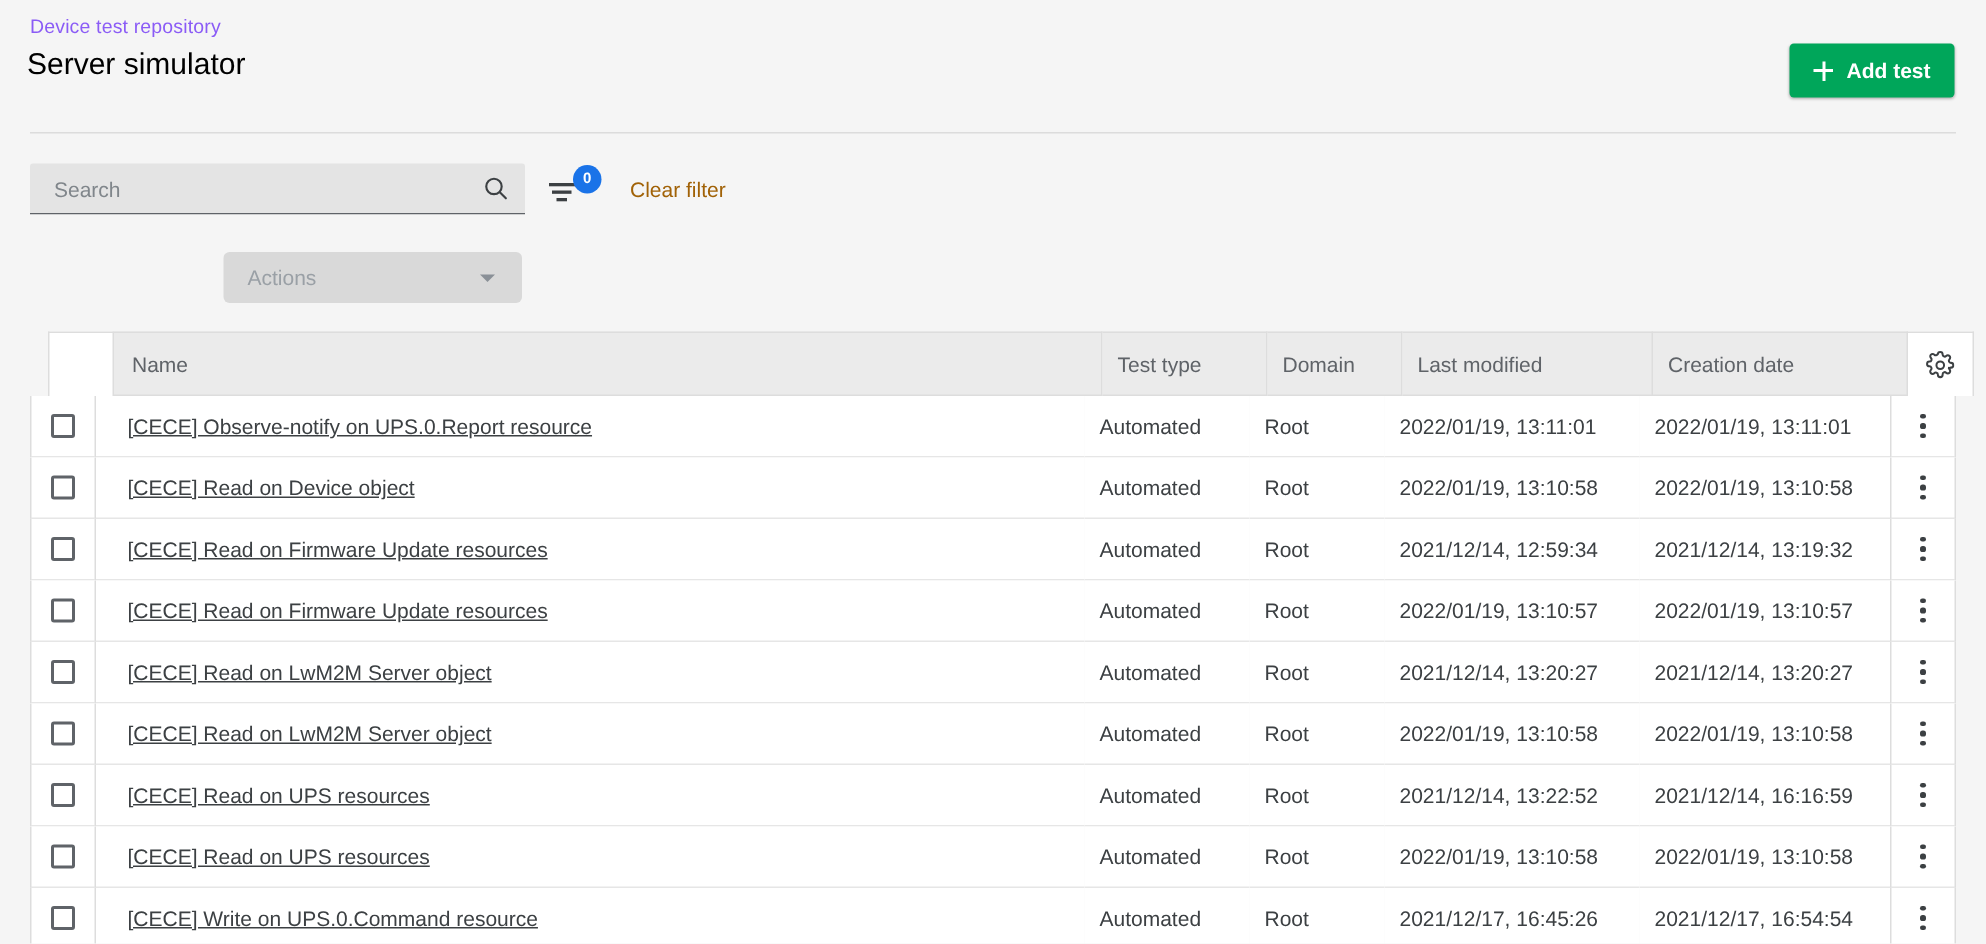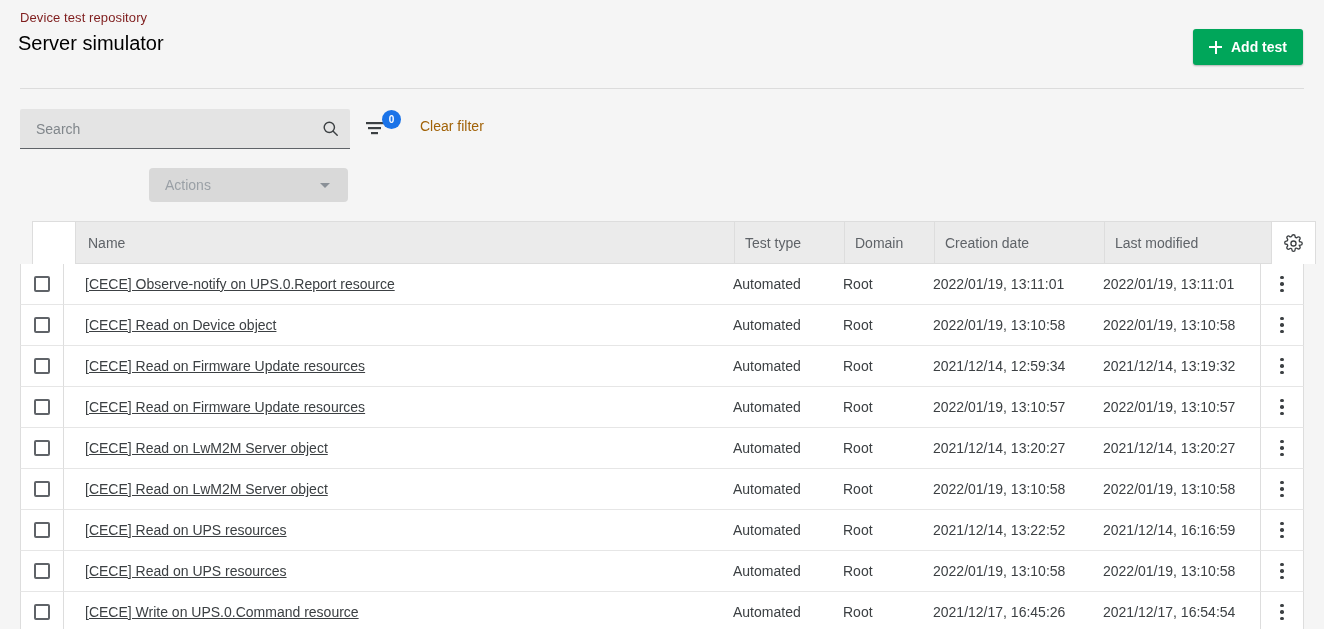--- a/index.html
+++ b/index.html
@@ -9,21 +9,21 @@
     background: #f5f5f5;
     font-family: "Liberation Sans", sans-serif;
     overflow: hidden;
   }
   .page { position: relative; width: 1324px; height: 629px; background: #f5f5f5; }
 
   
   .header { position: absolute; left: 0; top: 0; width: 1324px; height: 88px; }
   .breadcrumb {
     position: absolute; left: 20px; top: 10px;
-    font-size: 13px; color: #7f1d1d; letter-spacing: .1px;
+    font-size: 13px; color: #8b5cf6; letter-spacing: .1px;
   }
   .page-title {
     position: absolute; left: 18px; top: 32px;
     font-size: 20px; color: #000000; font-weight: 400;
   }
   .add-btn {
     position: absolute; left: 1193px; top: 29px;
     width: 110px; height: 36px;
     background: #00a65a; color: #ffffff;
     border: none; border-radius: 3px;
@@ -44,21 +44,21 @@
   .add-btn .plus::before { left: 0; top: 5.5px; width: 13px; height: 2px; }
   .add-btn .plus::after { top: 0; left: 5.5px; height: 13px; width: 2px; }
   .header-divider {
     position: absolute; left: 20px; top: 88px;
     width: 1284px; height: 1px; background: #dcdcdc;
   }
 
   
   .search-wrap {
     position: absolute; left: 20px; top: 109px;
-    width: 330px; height: 40px;
+    width: 330px; height: 34px;
     background: #e4e4e4;
     border-bottom: 1px solid #5f6368;
     border-radius: 2px 2px 0 0;
     display: flex; align-items: center;
   }
   .search-input {
     flex: 1; height: 100%; border: none; outline: none;
     background: transparent; padding: 0 0 0 16px;
     font-family: "Liberation Sans", sans-serif;
     font-size: 14px; color: #3c4043;
@@ -189,22 +189,22 @@
     <span class="caret"></span>
   </button>
 
   <div class="table">
     <div class="thead">
       <div class="trow">
         <div class="cell cb-col"></div>
         <div class="cell name-col">Name</div>
         <div class="cell type-col plain">Test type</div>
         <div class="cell dom-col plain">Domain</div>
+        <div class="cell mod-col plain">Last modified</div>
         <div class="cell crea-col plain">Creation date</div>
-        <div class="cell mod-col plain">Last modified</div>
         <div class="cell menu-col">
           <span class="gear">
             <svg width="19" height="19" viewBox="0 0 24 24" fill="none" stroke="#3c4043" stroke-width="1.7">
               <circle cx="12" cy="12" r="3.2"></circle>
               <path d="M19.4 13.6a1.7 1.7 0 0 0 .34 1.87l.06.06a2 2 0 1 1-2.83 2.83l-.06-.06a1.7 1.7 0 0 0-1.87-.34 1.7 1.7 0 0 0-1.03 1.56V20a2 2 0 1 1-4 0v-.1A1.7 1.7 0 0 0 8.9 18.3a1.7 1.7 0 0 0-1.87.34l-.06.06a2 2 0 1 1-2.83-2.83l.06-.06a1.7 1.7 0 0 0 .34-1.87 1.7 1.7 0 0 0-1.56-1.03H2.9a2 2 0 1 1 0-4H3a1.7 1.7 0 0 0 1.56-1.1 1.7 1.7 0 0 0-.34-1.87l-.06-.06a2 2 0 1 1 2.83-2.83l.06.06a1.7 1.7 0 0 0 1.87.34H9a1.7 1.7 0 0 0 1-1.56V2.9a2 2 0 1 1 4 0V3a1.7 1.7 0 0 0 1.03 1.56 1.7 1.7 0 0 0 1.87-.34l.06-.06a2 2 0 1 1 2.83 2.83l-.06.06a1.7 1.7 0 0 0-.34 1.87V9a1.7 1.7 0 0 0 1.56 1H21a2 2 0 1 1 0 4h-.1a1.7 1.7 0 0 0-1.5 1.03z"></path>
             </svg>
           </span>
         </div>
       </div>
     </div>

